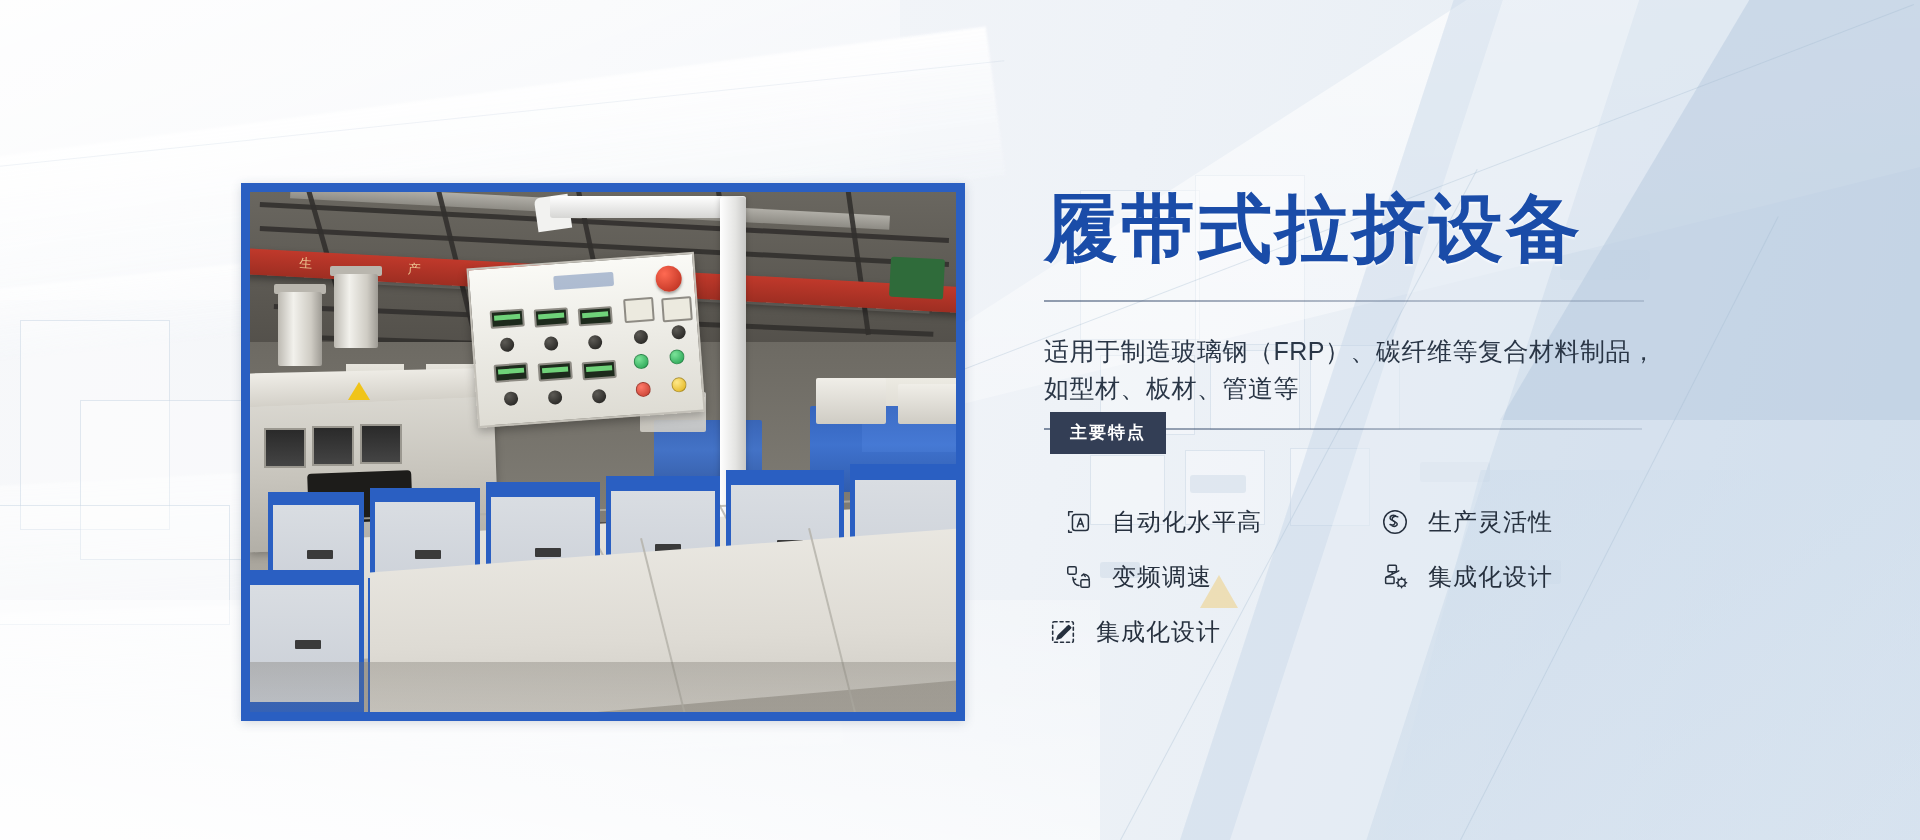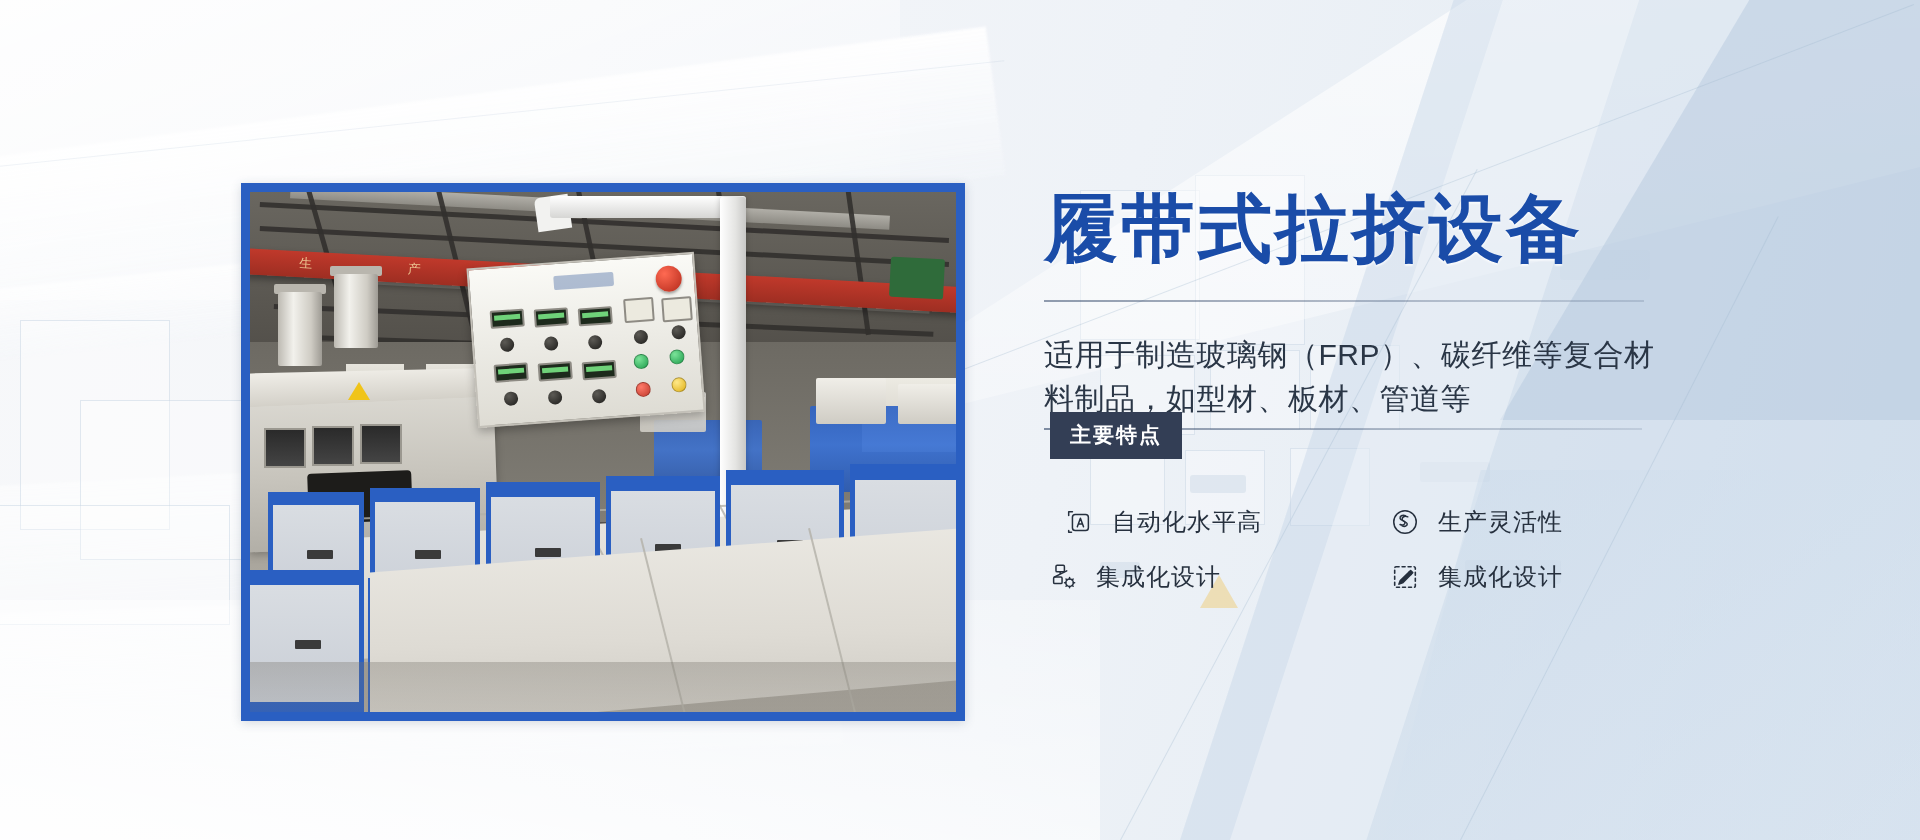--- a/index.html
+++ b/index.html
@@ -309,47 +309,47 @@
     white-space:nowrap;
   }
 
   #divider {
     position:absolute; left:2px; top:300px; width:600px; height:2px;
     background: linear-gradient(90deg, rgba(58,78,110,.55), rgba(58,78,110,.18));
   }
 
   #subtitle {
     position:absolute; left:2px; top:333px; width:620px;
-    font-size:30px; line-height:1.46;
+    font-size:25px; line-height:1.46;
     color:#2a3646;
     letter-spacing:.5px;
   }
 
   #divider2 {
     position:absolute; left:2px; top:428px; width:598px; height:2px;
     background: linear-gradient(90deg, rgba(58,78,110,.62), rgba(58,78,110,.14));
   }
 
   #badge {
     position:absolute; left:8px; top:412px;
     background:#333e55;
     color:#ffffff;
-    font-size:21px; font-weight:bold;
+    font-size:17px; font-weight:bold;
     letter-spacing:2px;
     padding:9px 20px 10px 20px;
   }
 
   
   #features {
     position:absolute; left:0px; top:494px;
     width:760px;
     display:grid;
     grid-template-columns: 330px 330px;
     grid-auto-rows: 55px;
-    column-gap:12px;
+    column-gap:2px;
   }
   .feat { display:flex; align-items:center; gap:18px; padding-left:22px; }
   .feat .ico { width:30px; height:30px; flex:0 0 30px; display:flex; align-items:center; justify-content:center; }
   .feat .ico svg { width:30px; height:30px; display:block; }
   .feat .lbl { font-size:24px; color:#26303e; letter-spacing:1px; white-space:nowrap; }
   .f-offset { padding-left:6px; }
 </style>
 </head>
 <body>
 
@@ -546,20 +546,33 @@
         <span class="ico">
           <svg viewBox="0 0 32 32" fill="none" stroke="#26303e" stroke-width="1.6" stroke-linecap="round" stroke-linejoin="round">
             <circle cx="16" cy="16" r="12"></circle>
             <path d="M19 10.5c-3.4-1.6-6.6.3-6 3 .5 2.2 4.6 1.9 5.3 4.2.6 2-2 3.9-5.4 2.4"></path>
             <path d="M16.4 9.2c-3.3-1.3-6.2.6-5.6 3.1.5 2.1 4.4 1.8 5.1 4 .6 2-1.9 3.8-5.2 2.4"></path>
           </svg>
         </span>
         <span class="lbl">生产灵活性</span>
       </div>
 
+      <div class="feat">
+        <span class="ico">
+          <svg viewBox="0 0 32 32" fill="none" stroke="#26303e" stroke-width="1.6" stroke-linecap="round" stroke-linejoin="round">
+            <rect x="4" y="5" width="9" height="8" rx="1.5"></rect>
+            <rect x="18" y="19" width="9" height="8" rx="1.5"></rect>
+            <path d="M21 13 a6 6 0 0 1 6 6"></path>
+            <path d="M10 19 a6 6 0 0 0 6 6"></path>
+            <path d="M9.5 16.6 L10 19 L12.4 18.4"></path>
+            <path d="M22.6 15.4 L21 13 L19 14.6"></path>
+          </svg>
+        </span>
+        <span class="lbl">变频调速</span>
+      </div>
 
       <div class="feat f-offset">
         <span class="ico">
           <svg viewBox="0 0 32 32" fill="none" stroke="#26303e" stroke-width="1.6" stroke-linecap="round" stroke-linejoin="round">
             <rect x="8.5" y="3.5" width="9" height="7" rx="1.2"></rect>
             <rect x="6" y="16" width="9" height="7" rx="1.2"></rect>
             <path d="M13 10.5 V13 M7 16 L13 13 M13 13 L20 9.5"></path>
             <circle cx="23" cy="22" r="4"></circle>
             <path d="M23 16.6v1.4M23 26v1.4M17.6 22H19M27 22h1.4M19.2 18.2l1 1M26.8 25.8l-1-1M19.2 25.8l1-1M26.8 18.2l-1 1"></path>
           </svg>

